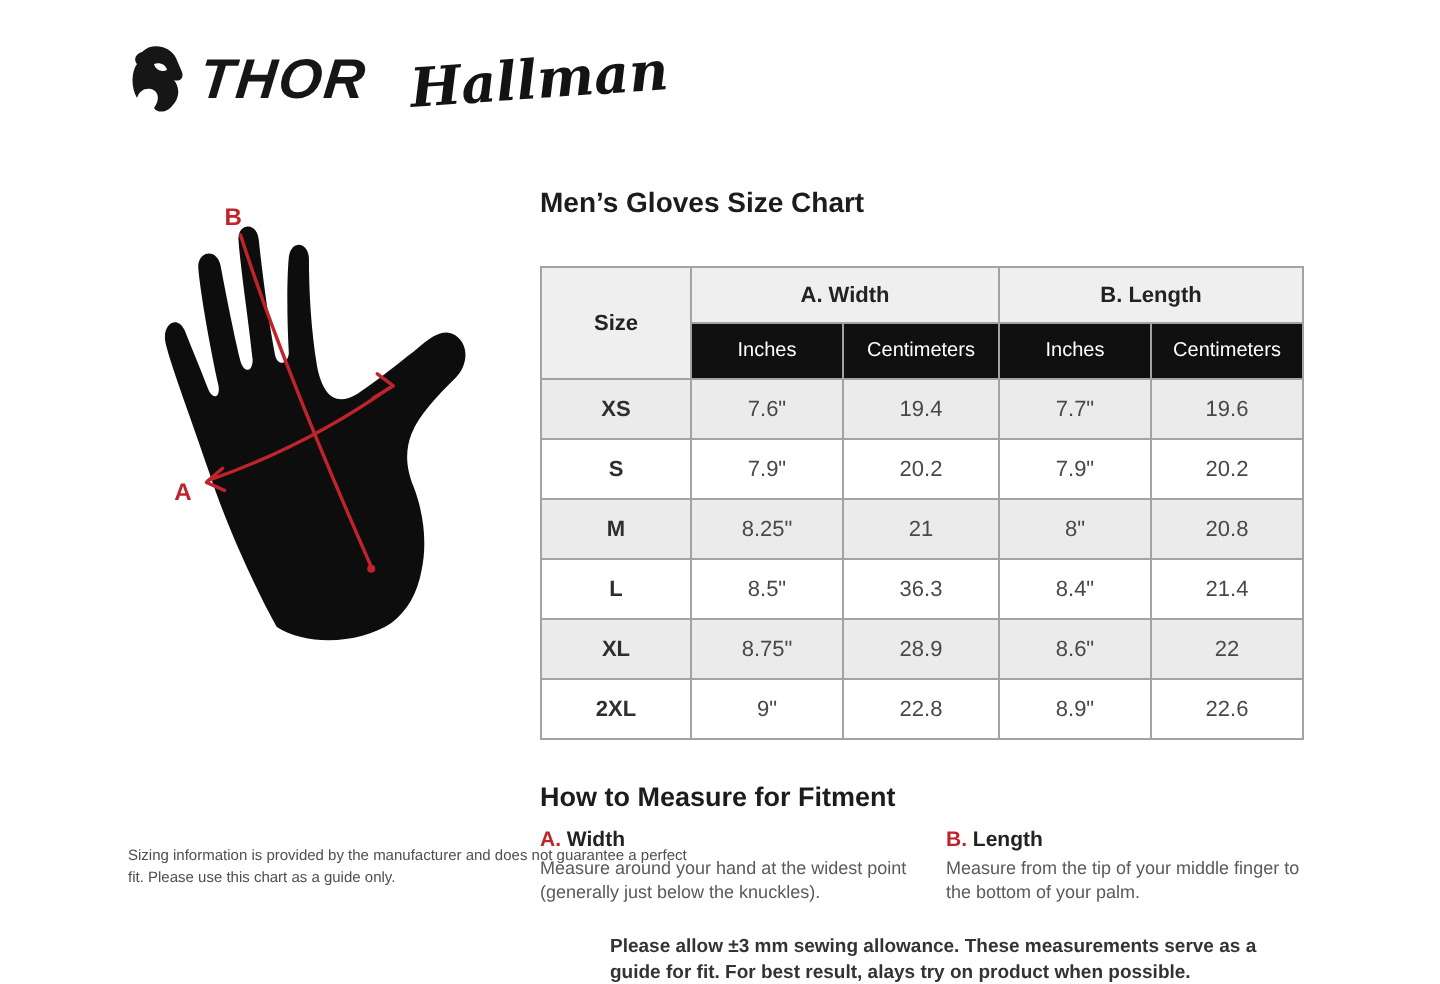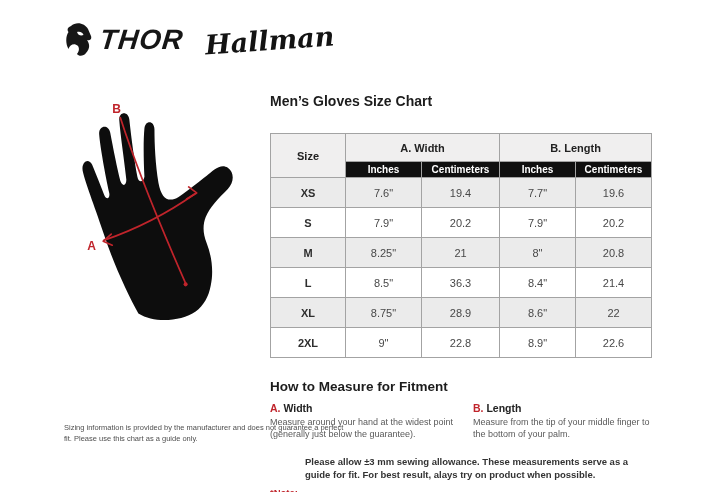--- a/index.html
+++ b/index.html
@@ -75,22 +75,22 @@
   th.size-head {
     background: #f0efef;
     font-size: 11px;
     font-weight: 700;
     color: #222222;
   }
   th.sub-head {
     background: #101010;
     color: #ffffff;
     font-size: 10px;
-    font-weight: 700;
-    height: 16px;
+    font-weight: 400;
+    height: 28px;
   }
   td.size-cell {
     font-size: 11px;
     font-weight: 700;
     color: #2e2e2e;
     height: 30px;
   }
   td.val-cell {
     font-size: 11px;
     font-weight: 400;
@@ -260,21 +260,21 @@
           <td class="val-cell">22.6</td>
         </tr>
       </tbody>
     </table>
 
     <div class="measure-heading">How to Measure for Fitment</div>
 
     <div class="measure-row">
       <div class="measure-col-a">
         <div class="measure-label"><span class="red">A.</span> <span>Width</span></div>
-        <div class="measure-text">Measure around your hand at the widest point (generally just below the guarantee).</div>
+        <div class="measure-text">Measure around your hand at the widest point (generally just below the knuckles).</div>
       </div>
       <div class="measure-col-b">
         <div class="measure-label"><span class="red">B.</span> <span>Length</span></div>
         <div class="measure-text">Measure from the tip of your middle finger to the bottom of your palm.</div>
       </div>
     </div>
 
     <div class="note-row">
       <div class="note-label">*Note:</div>
       <div class="note-text">Please allow ±3 mm sewing allowance. These measurements serve as a guide for fit. For best result, alays try on product when possible.</div>

